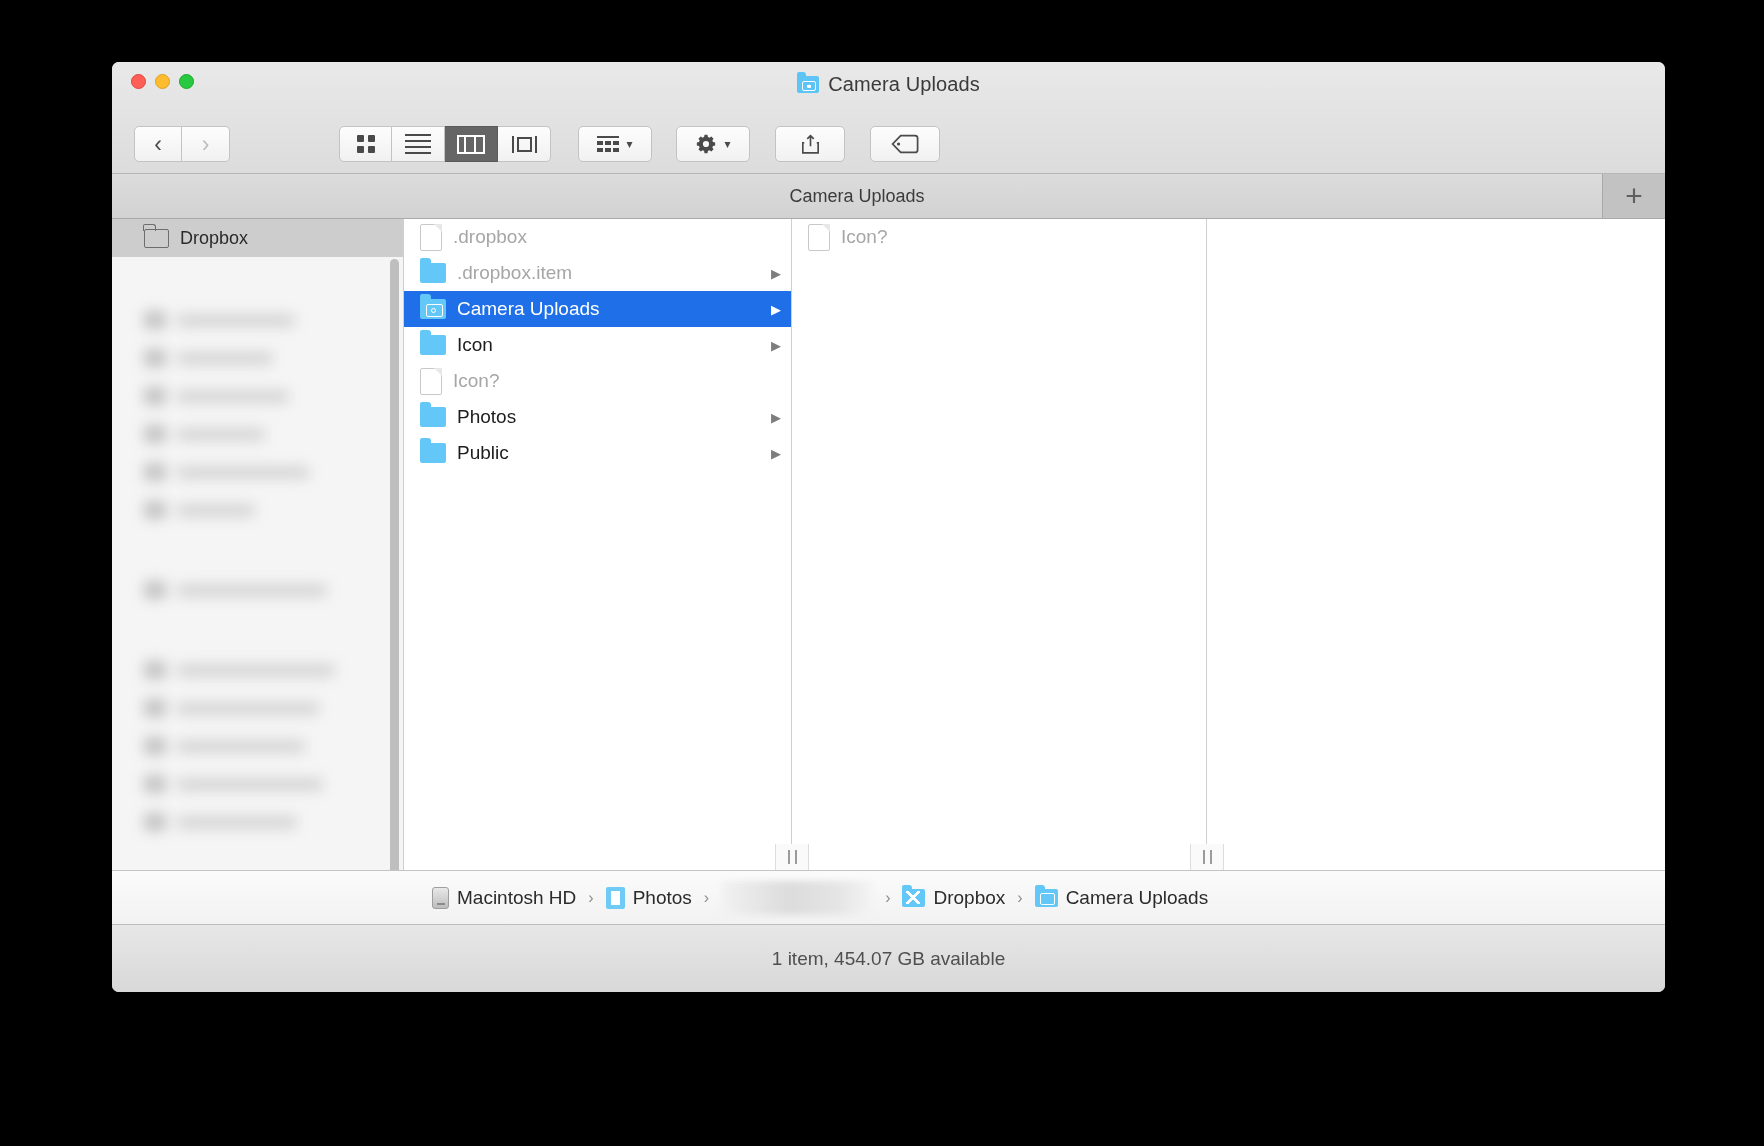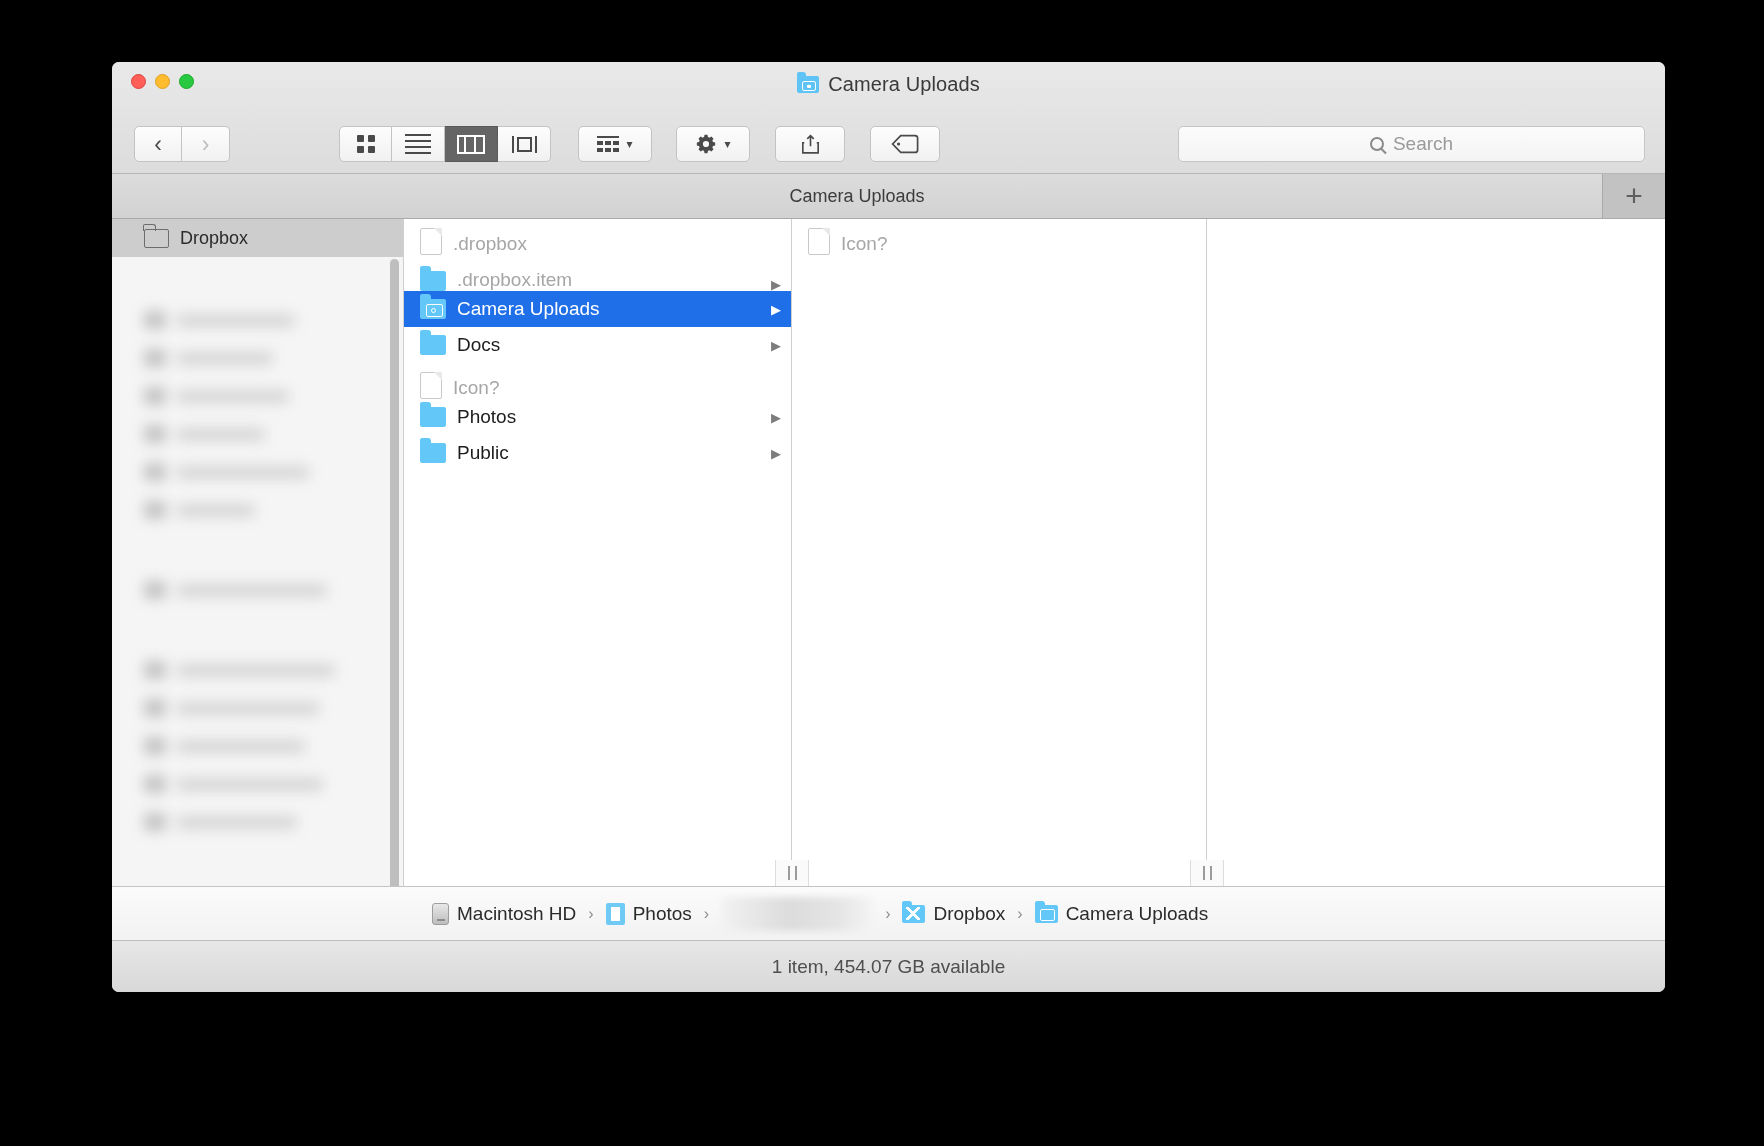--- a/index.html
+++ b/index.html
@@ -222,21 +222,21 @@
   }
   .col.c1 { width: 388px; }
   .col.c2 { width: 415px; }
   .col.c3 { flex: 1 1 auto; border-right: none; }
 
   .crow {
     height: 36px; display: flex; align-items: center;
     padding: 0 10px 0 16px; gap: 11px;
     font-size: 19px; color: #1d1d1d;
   }
-  .crow.dim { color: #a6a6a6; align-items: flex-end; }
+  .crow.dim { color: #a6a6a6; }
   .crow.sel { background: #1e6fe8; color: #fff; }
   .crow .name { flex: 1 1 auto; white-space: nowrap; overflow: hidden; text-overflow: ellipsis; }
   .disc { font-size: 13px; color: #7d7d7d; line-height: 1; }
   .crow.sel .disc { color: #fff; }
 
   .doc {
     width: 22px; height: 27px; background: #fff;
     border: 1.4px solid #c9c9c9; border-radius: 2px;
     position: relative; flex: 0 0 auto;
   }
@@ -322,21 +322,21 @@
     width: 13px; height: 10px; border: 1.6px solid #fff; border-radius: 2px;
   }
   .redacted {
     width: 152px; height: 34px; border-radius: 3px;
     background: linear-gradient(to right, #f2f2f2, #dcdcdc 45%, #e4e4e4 75%, #f4f4f4);
     filter: blur(3px);
   }
 
   
   .statusbar {
-    height: 52px; flex: 0 0 auto;
+    height: 68px; flex: 0 0 auto;
     background: linear-gradient(to bottom,#e7e7e7,#d8d8d8);
     border-top: 1px solid #bdbdbd;
     display: flex; align-items: center; justify-content: center;
     font-size: 19px; color: #4f4f4f;
   }
 </style>
 </head>
 <body>
 
 <div class="window">
@@ -428,24 +428,20 @@
         </svg>
       </div>
 
       <div class="btn tagbtn">
         <svg viewBox="0 0 26 18" width="28" height="20">
           <path fill="none" stroke="#4a4a4a" stroke-width="1.6" d="M9 1.2h13.3c1.3 0 2.4 1 2.4 2.3v11c0 1.3-1.1 2.3-2.4 2.3H9L1.5 9 9 1.2z"></path>
           <circle cx="7" cy="9" r="1.5" fill="#4a4a4a"></circle>
         </svg>
       </div>
 
-      <div class="searchfield">
-        <span class="magnifier"></span>
-        <span class="ph">Search</span>
-      </div>
     </div>
   </div>
 
   <div class="tabbar">
     <div class="tab">
       <span>Camera Uploads</span>
     </div>
     <div class="newtab">
       <span>+</span>
     </div>
@@ -531,21 +527,21 @@
           </div>
           <div class="crow sel">
             <span class="cfolder cam">
                 <i></i>
               </span>
             <span class="name">Camera Uploads</span>
             <span class="disc">▶</span>
           </div>
           <div class="crow">
             <span class="cfolder"></span>
-            <span class="name">Docs</span>
+            <span class="name">Icon</span>
             <span class="disc">▶</span>
           </div>
           <div class="crow dim">
             <span class="doc"></span>
             <span class="name">Icon?</span>
           </div>
           <div class="crow">
             <span class="cfolder"></span>
             <span class="name">Photos</span>
             <span class="disc">▶</span>

